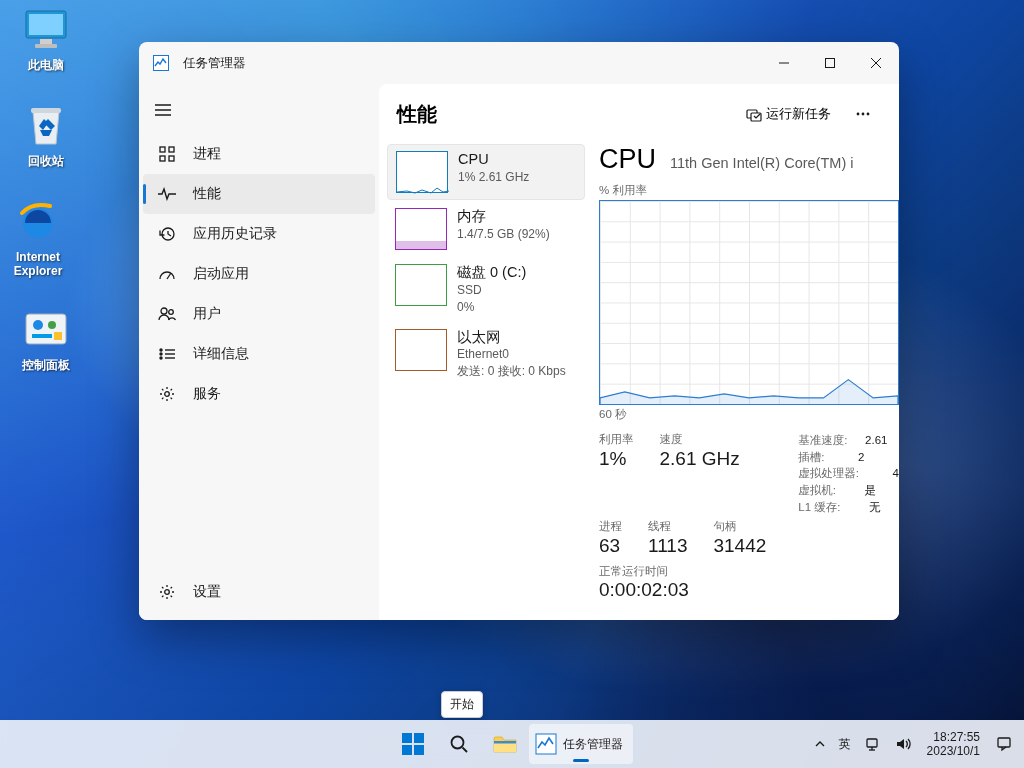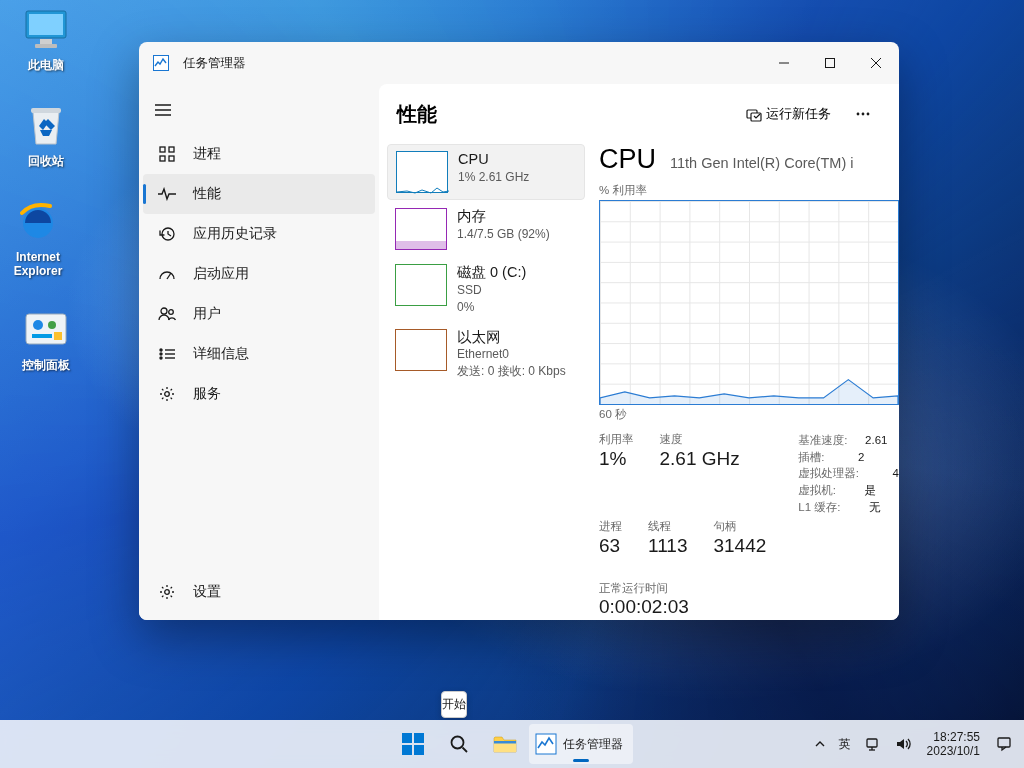--- a/index.html
+++ b/index.html
@@ -27,21 +27,21 @@
 .taskbar { position: absolute; left:0; right:0; bottom:0; height:48px; background: rgba(235,240,248,0.92); backdrop-filter: blur(8px); display:flex; align-items:center; }
 .taskbar-center { position:absolute; left:50%; transform:translateX(-50%); display:flex; align-items:center; gap:2px; }
 .taskbar-btn { width:44px; height:44px; display:flex; align-items:center; justify-content:center; border-radius:4px; }
 .taskbar-appbtn { height:40px; min-width:44px; padding:0 10px 0 6px; display:flex; align-items:center; gap:6px; border-radius:4px; font-size:12px; color:#1a1a1a; }
 .taskbar-appbtn.active { background: rgba(255,255,255,0.5); position:relative; }
 .taskbar-appbtn.active::after { content:""; position:absolute; bottom:2px; left:50%; transform:translateX(-50%); width:16px; height:3px; background:#0067c0; border-radius:2px; }
 .systray { position:absolute; right:6px; display:flex; align-items:center; gap:2px; color:#1a1a1a; font-size:12px; }
 .systray .tray-btn { height:40px; padding:0 6px; display:flex; align-items:center; justify-content:center; border-radius:4px; }
 .systray .clock { text-align:right; padding:0 8px; line-height:1.2; font-size:12px; }
 
-.start-tooltip { position:absolute; bottom:50px; left:441px; background:#fff; padding:4px 0; font-size:12px; border:1px solid #ccc; border-radius:4px; color:#1a1a1a; box-shadow:0 2px 6px rgba(0,0,0,0.2); }
+.start-tooltip { position:absolute; bottom:50px; left:441px; background:#fff; padding:4px 8px; font-size:12px; border:1px solid #ccc; border-radius:4px; color:#1a1a1a; box-shadow:0 2px 6px rgba(0,0,0,0.2); }
 
 
 .window { position:absolute; left:139px; top:42px; width:760px; height:578px; background:#f7f7f7; border-radius:8px; box-shadow:0 18px 48px rgba(0,0,0,0.35); display:flex; flex-direction:column; overflow:hidden; }
 .titlebar { height:42px; display:flex; align-items:center; padding-left:14px; }
 .titlebar .app-icon { width:16px; height:16px; margin-right:14px; }
 .titlebar .title { font-size:12.5px; color:#1a1a1a; }
 .titlebar .win-controls { margin-left:auto; display:flex; }
 .titlebar .win-controls .wc { width:46px; height:42px; display:flex; align-items:center; justify-content:center; color:#1a1a1a; }
 
 .window-body { flex:1; display:flex; min-height:0; }
@@ -91,21 +91,21 @@
 .chart svg { position:absolute; inset:0; width:100%; height:100%; }
 .chart-bottom { font-size:11.5px; color:#6a6a6a; margin-top:2px; }
 
 .statgrid { display:flex; gap:26px; margin-top:10px; }
 .statcol .lbl { font-size:11.5px; color:#6a6a6a; }
 .statcol .val { font-size:19px; color:#1a1a1a; margin-top:1px; }
 .statcol.right { margin-left:auto; font-size:11.5px; }
 .statcol.right .row { display:flex; gap:14px; color:#6a6a6a; line-height:1.45; }
 .statcol.right .row .v { color:#1a1a1a; min-width:26px; text-align:right; }
 
-.uptime-lbl { font-size:11.5px; color:#6a6a6a; margin-top:24px; }
+.uptime-lbl { font-size:11.5px; color:#6a6a6a; margin-top:7px; }
 .uptime-val { font-size:19px; color:#1a1a1a; }
 
 svg { display:block; }
 </style>
 </head>
 <body>
 
 <div class="wallpaper"></div>
 
 <div class="desktop">

